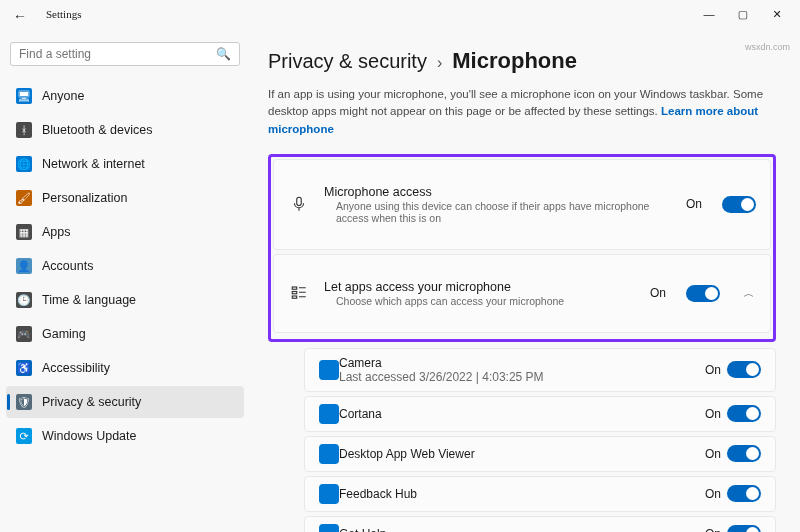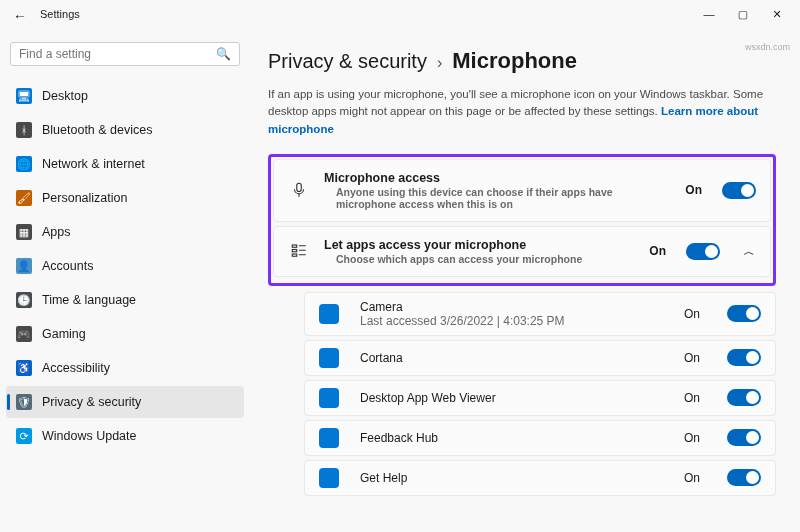--- a/index.html
+++ b/index.html
@@ -1,51 +1,51 @@
 <!DOCTYPE html>
 <html><head>
 <meta charset="utf-8">
 <style>
   * { box-sizing: border-box; margin: 0; padding: 0; font-family: "Segoe UI", -apple-system, sans-serif; }
   body { width: 800px; height: 532px; background: #f5f5f5; overflow: hidden; font-size: 12px; color: #1a1a1a; }
   .window { width: 100%; height: 100%; display: flex; flex-direction: column; background: #f8f8f8; }
   .titlebar { height: 28px; display: flex; align-items: center; padding: 0 6px; }
   .back-btn { width: 28px; height: 28px; display:flex; align-items:center; justify-content:center; font-size:14px; cursor:pointer; }
-  .app-title { font-size: 11px; margin-left: 6px; }
+  .app-title { font-size: 11px; margin-left: 12px; font-family: Liberation Serif, serif; }
   .win-controls { margin-left: auto; display:flex; }
   .win-controls div { width: 34px; height:28px; display:flex; align-items:center; justify-content:center; font-size:11px; cursor:pointer; }
   .content { flex:1; display:flex; overflow:hidden; }
   .sidebar { width: 250px; padding: 8px 6px; display:flex; flex-direction:column; }
   .search { display:flex; align-items:center; background:#fff; border:1px solid #ccc; border-radius:3px; padding:4px 8px; margin:6px 4px 14px 4px; }
   .search input { border:none; outline:none; flex:1; font-size:12px; background:transparent; }
   .search .sicon { font-size:12px; color:#555; }
   .nav { display:flex; flex-direction:column; gap:2px; }
   .nav-item { display:flex; align-items:center; gap:10px; padding:8px 10px; border-radius:4px; cursor:pointer; font-size:12.5px; }
   .nav-item.active { background:#e6e6e6; position:relative; }
   .nav-item.active::before { content:""; position:absolute; left:1px; top:8px; bottom:8px; width:3px; background:#0067c0; border-radius:2px; }
   .nav-icon { width:16px; height:16px; border-radius:2px; display:flex; align-items:center; justify-content:center; font-size:11px; color:#fff; flex-shrink:0; }
   .main { flex:1; padding: 10px 24px 0 18px; overflow-y:auto; }
   .breadcrumb { display:flex; align-items:baseline; gap:10px; margin: 10px 0 12px 0; }
   .breadcrumb .bc1 { font-size:20px; font-weight:400; }
   .breadcrumb .sep { font-size:16px; color:#555; }
   .breadcrumb .bc2 { font-size:22px; font-weight:700; }
   .desc { font-size:11.5px; color:#4a4a4a; line-height:1.5; margin-bottom:16px; }
   .desc a { color:#0067c0; text-decoration:none; font-weight:600; }
   .highlight-box { border:3px solid #7b2ff7; border-radius:4px; padding:2px; margin-bottom:6px; }
-  .row { background:#fbfbfb; border:1px solid #e8e8e8; border-radius:4px; padding:11px 14px; display:flex; align-items:center; gap:14px; margin-bottom:4px;font-weight:bold; }
+  .row { background:#fbfbfb; border:1px solid #e8e8e8; border-radius:4px; padding:25px 14px; display:flex; align-items:center; gap:14px; margin-bottom:4px; }
   .row .ricon { width:22px; height:22px; display:flex; align-items:center; justify-content:center; flex-shrink:0; }
   .row .rtext { flex:1; }
   .row .rtitle { font-size:12.5px; }
   .row .rsub { font-size:10.5px; color:#6a6a6a; margin-top:1px;margin-left:12px; }
   .state { font-size:12px; margin-right:6px; }
   .toggle { width:34px; height:17px; background:#0067c0; border-radius:9px; position:relative; flex-shrink:0; }
   .toggle::after { content:""; position:absolute; right:2px; top:2px; width:13px; height:13px; background:#fff; border-radius:50%; }
   .chev { width:14px; text-align:center; font-size:11px; color:#555; margin-left:8px; }
   .app-list { margin-left:36px; }
-  .app-row { background:#fbfbfb; border:1px solid #e8e8e8; border-radius:4px; padding:7px 14px; display:flex; align-items:center; gap:21px; margin-bottom:4px; }
+  .app-row { background:#fbfbfb; border:1px solid #e8e8e8; border-radius:4px; padding:7px 14px; display:flex; align-items:center; gap:0; margin-bottom:4px; }
   .app-icon { width:20px; height:20px; background:#0078d4; border-radius:4px; flex-shrink:0; }
   .app-text { flex:1; }
   .app-name { font-size:12px; }
   .app-sub { font-size:12px; color:#6a6a6a; }
   .watermark { position:absolute; right:10px; top:42px; font-size:9px; color:#aaa; writing-mode: horizontal-tb; }
 </style>
 </head>
 <body>
 
 <div class="window">
@@ -61,21 +61,21 @@
 
   <div class="content">
     <div class="sidebar">
       <div class="search">
         <input placeholder="Find a setting" style="">
         <span class="sicon">🔍</span>
       </div>
       <div class="nav" id="nav">
           <div class="nav-item">
             <span class="nav-icon" style="background:#0078d4">🖥</span>
-            <span>Desktop</span>
+            <span>Anyone</span>
           </div>
           <div class="nav-item">
             <span class="nav-icon" style="background:#4a4a4a">ᚼ</span>
             <span>Bluetooth &amp; devices</span>
           </div>
           <div class="nav-item">
             <span class="nav-icon" style="background:#0078d4">🌐</span>
             <span>Network &amp; internet</span>
           </div>
           <div class="nav-item">

